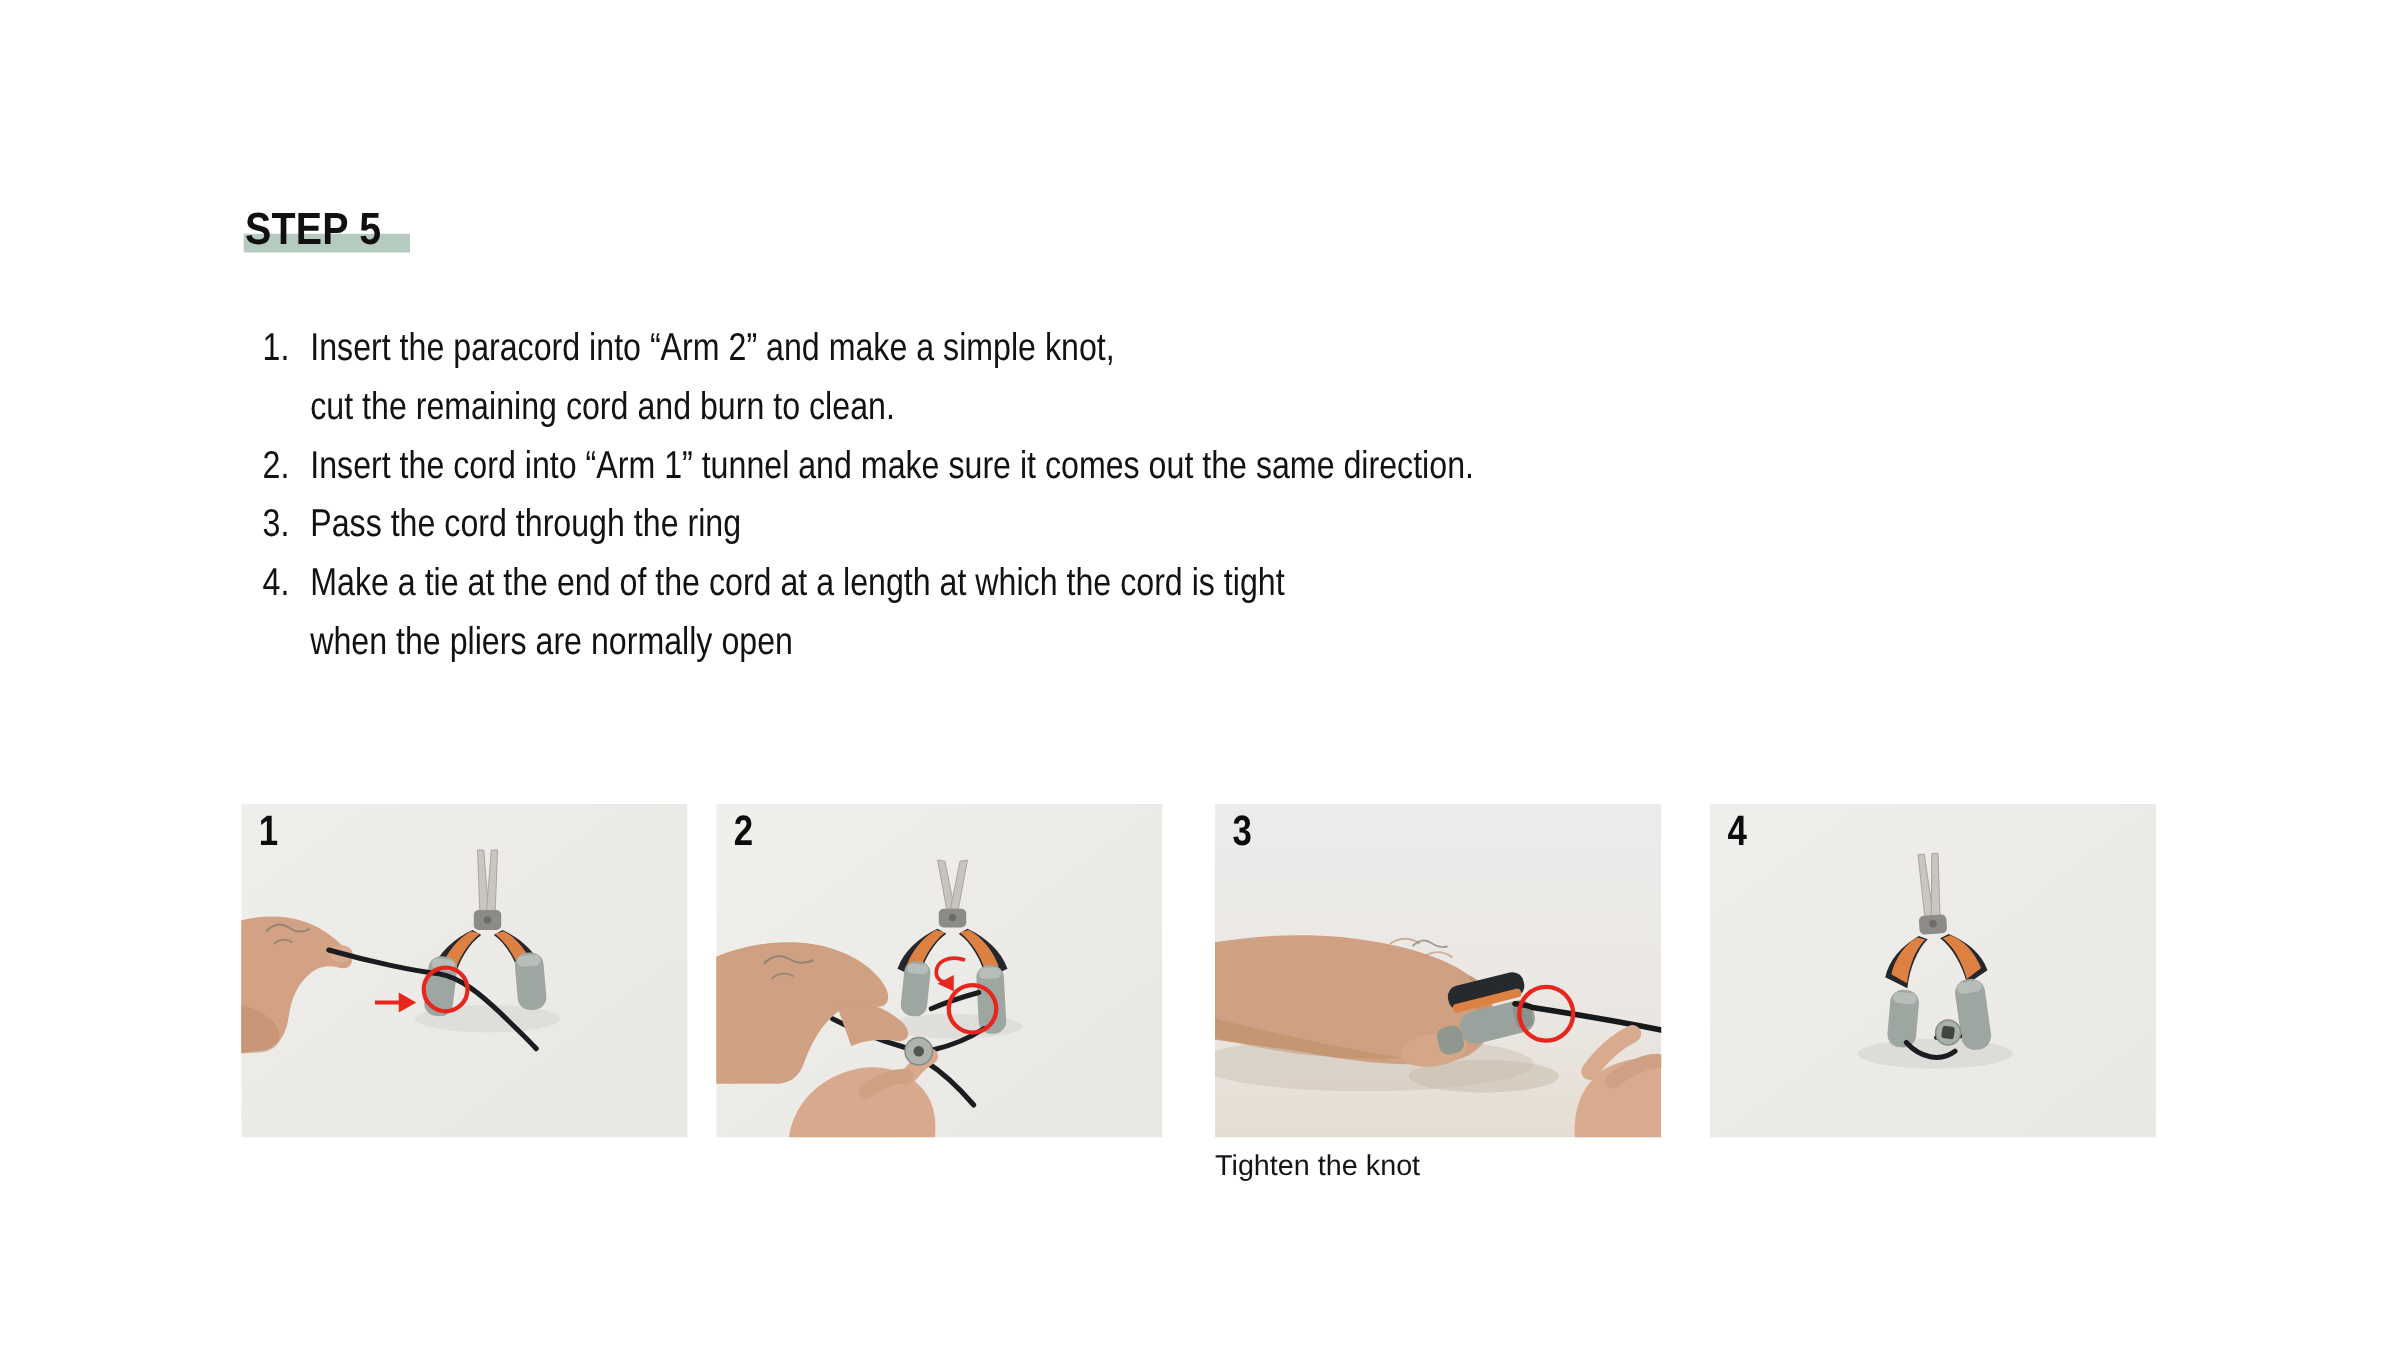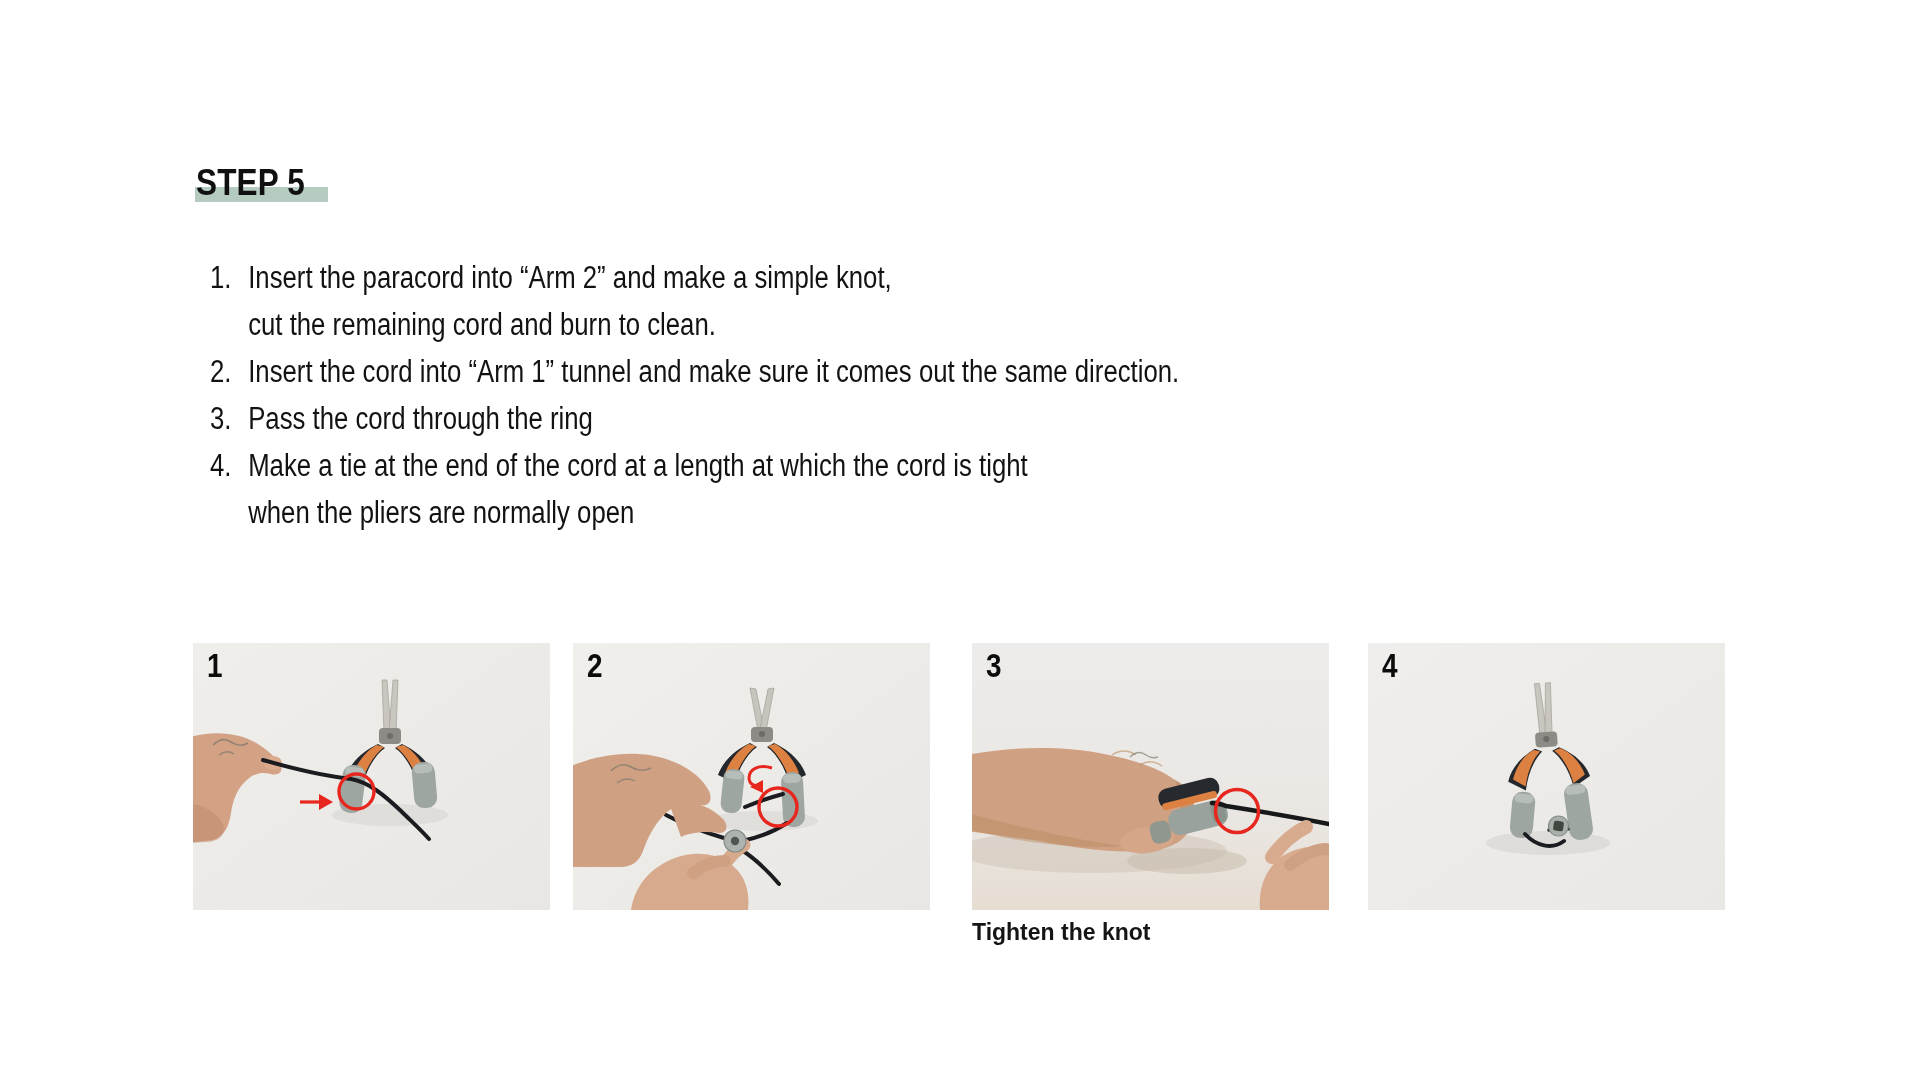--- a/index.html
+++ b/index.html
@@ -21,21 +21,21 @@
 
   
   .photo{position:absolute;top:643px;width:357px;height:267px;margin:0;padding:0;}
   .photo svg{display:block;width:357px;height:267px;}
   .photo-1{left:193px;}
   .photo-2{left:573px;}
   .photo-3{left:972px;}
   .photo-4{left:1368px;}
   .photo-num{position:absolute;left:14px;top:5px;font-size:34px;font-weight:800;color:#0c0c0c;
     line-height:1;transform:scaleX(.82);transform-origin:0 0;}
-  .photo-caption{position:absolute;left:0;top:276px;font-size:23px;font-weight:700;color:#151515;
+  .photo-caption{position:absolute;left:0;top:276px;font-size:23px;font-weight:400;color:#151515;
     line-height:1.2;white-space:nowrap;}
 </style>
 </head>
 <body>
 
 <div class="page">
 
   <header class="step-header">
     <div class="highlight-bar"></div>
     <h1 class="step-title">STEP 5</h1>

